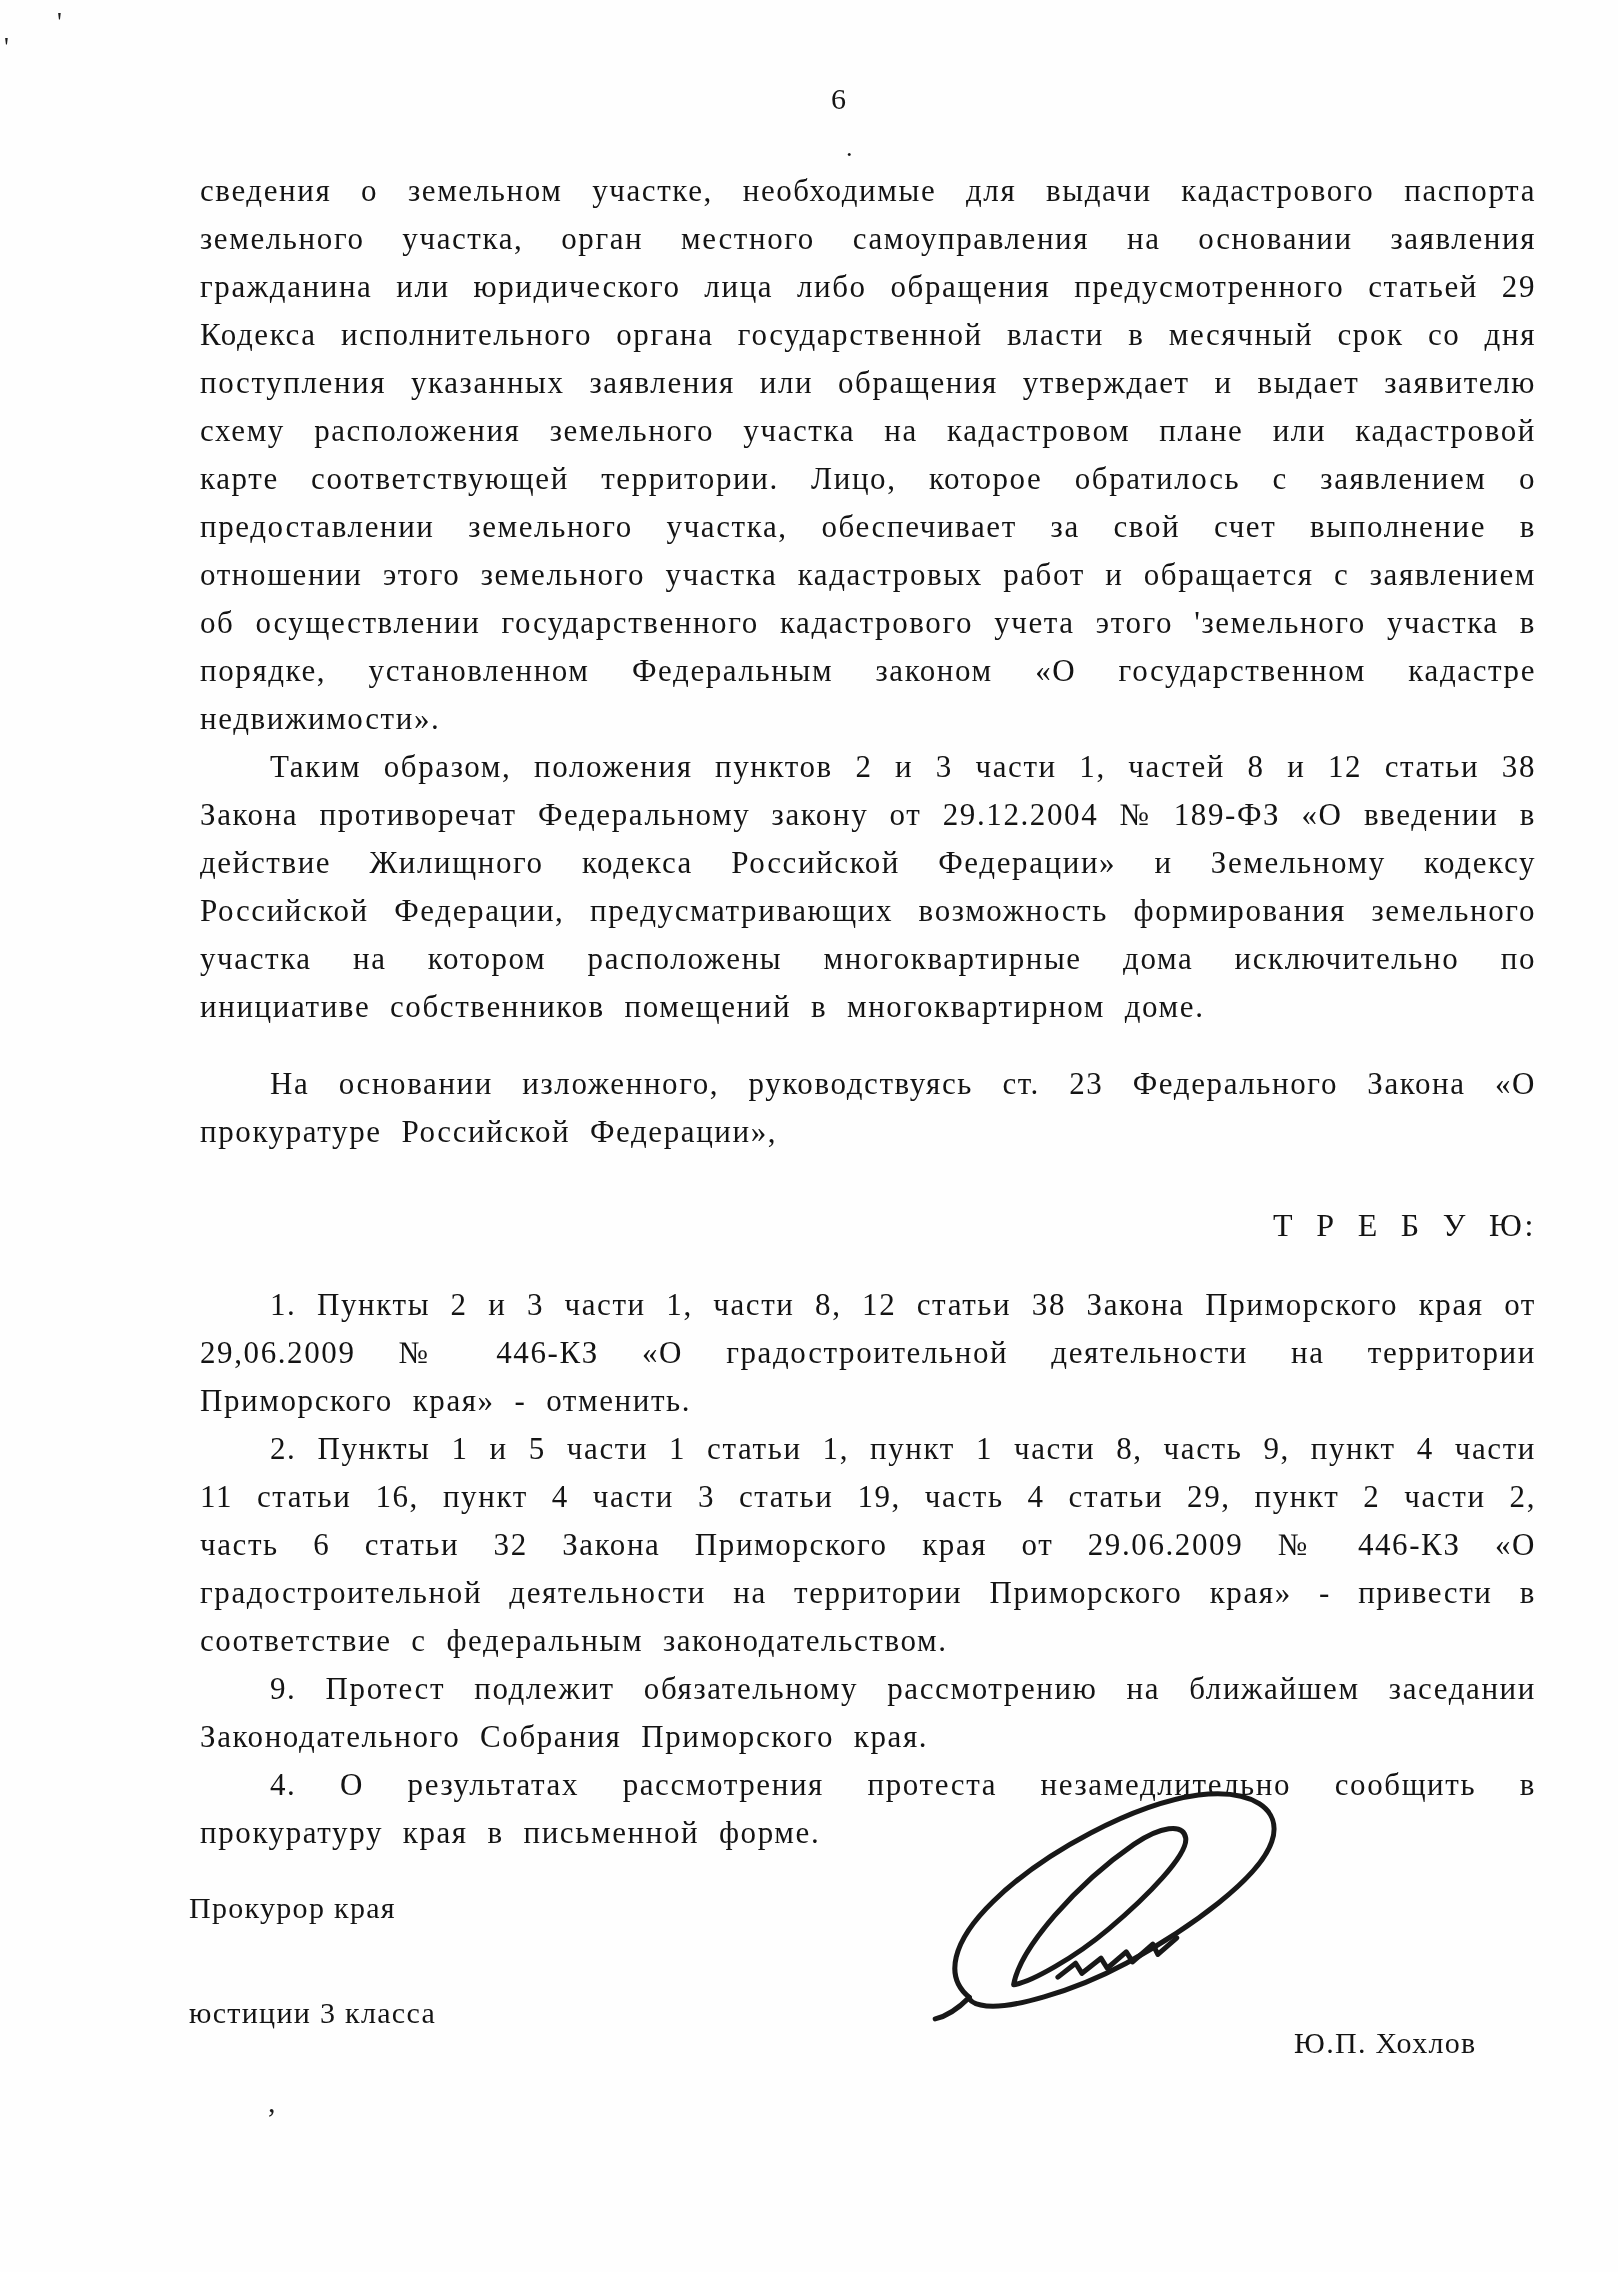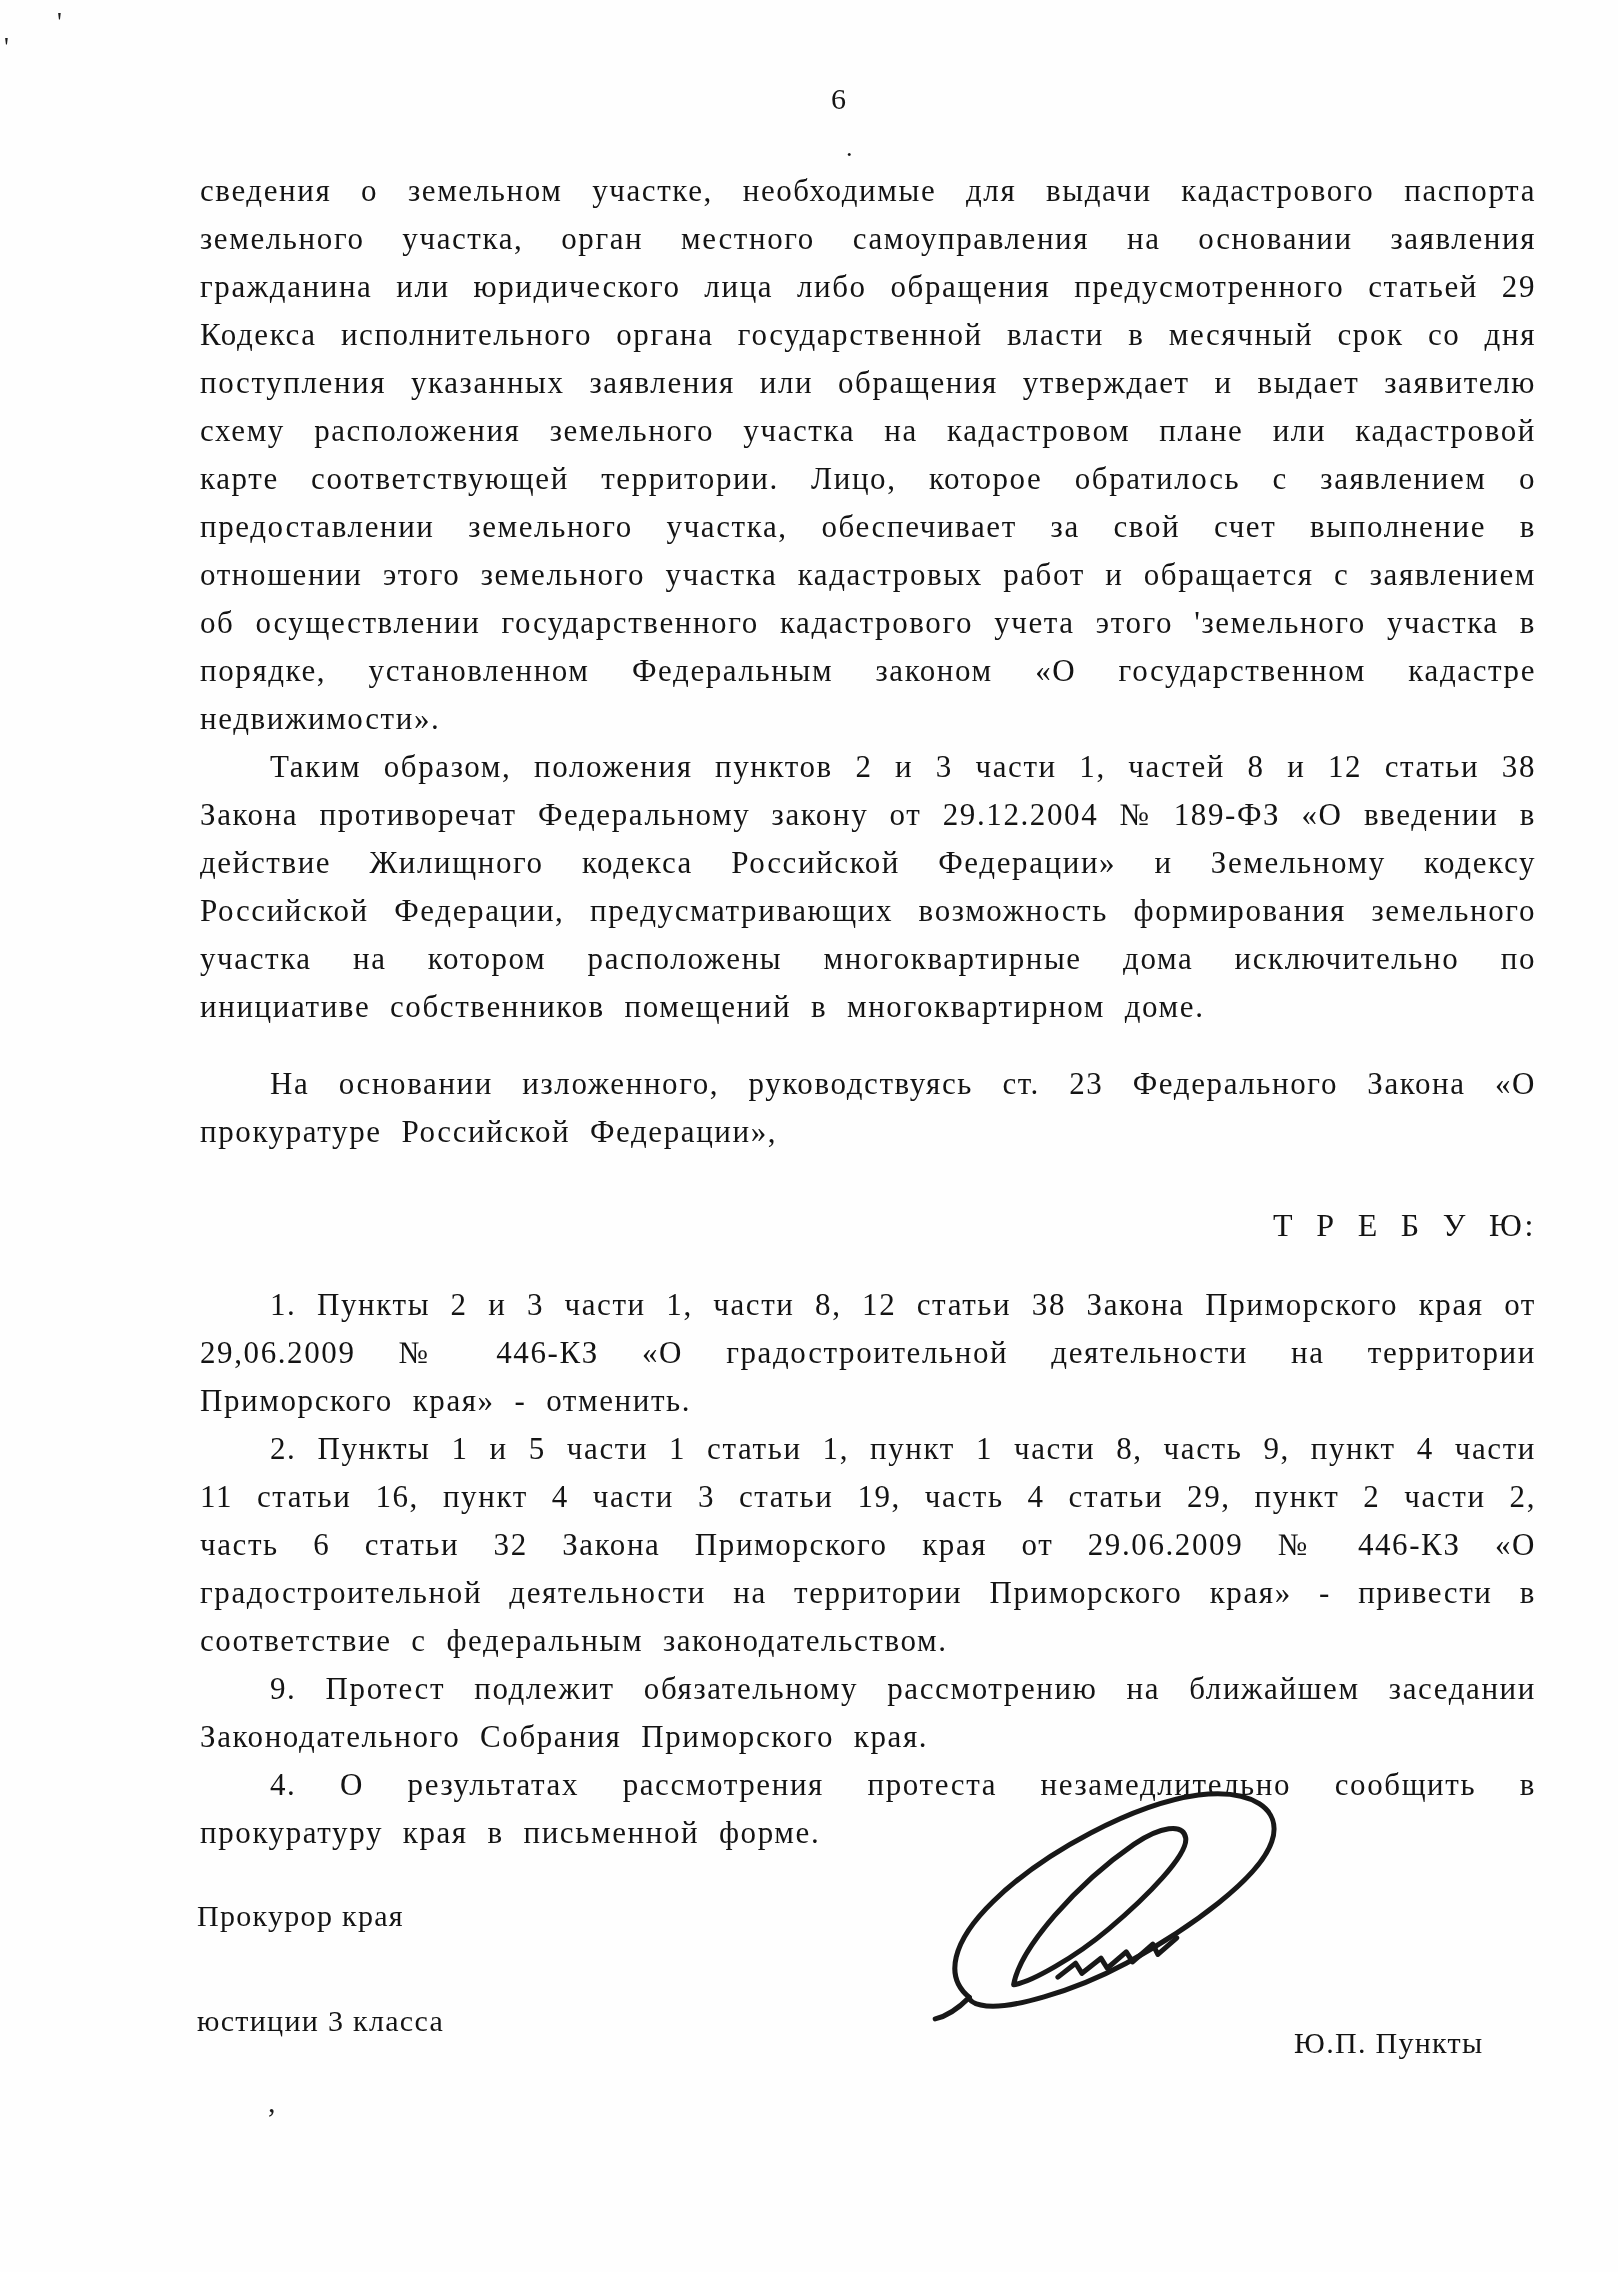--- a/index.html
+++ b/index.html
@@ -68,21 +68,21 @@
   }
 
   .sig-left {
     position: absolute;
     left: 185px;
     top: 1884px;
     font-size: 30px;
     line-height: 40px;
     letter-spacing: 1.3px;
   }
-  .sig-left p { margin: 12px; }
+  .sig-left p { margin: 4px; }
   .sig-left .sig-title { margin-bottom: 65px; }
 
   .signature-svg {
     position: absolute;
     left: 920px;
     top: 1776px;
     width: 415px;
     height: 253px;
   }
 
@@ -129,16 +129,16 @@
 
   <svg class="signature-svg" viewBox="0 0 640 400" xmlns="http://www.w3.org/2000/svg">
     <g fill="none" stroke="#181818" stroke-width="8" stroke-linecap="round" stroke-linejoin="round">
       <path d="M 70,350 C 30,318 42,262 108,198 C 188,120 330,44 432,30 C 516,20 566,52 548,104 C 528,162 420,240 318,296 C 236,340 130,372 88,362 C 76,359 70,355 70,350 Z"></path>
       <path d="M 140,330 C 150,272 240,170 330,108 C 372,80 408,74 412,98 C 416,124 352,190 290,242 C 238,286 168,326 140,330 Z"></path>
       <path d="M 210,318 L 238,296 L 248,312 L 278,288 L 288,304 L 318,278 L 328,294 L 360,266 L 368,282 L 398,256"></path>
       <path d="M 70,350 C 52,368 34,380 16,384"></path>
     </g>
   </svg>
 
-  <div class="sig-name">Ю.П. Пункты</div>
+  <div class="sig-name">Ю.П. Хохлов</div>
 
 </div>
 
 
 </body></html>

